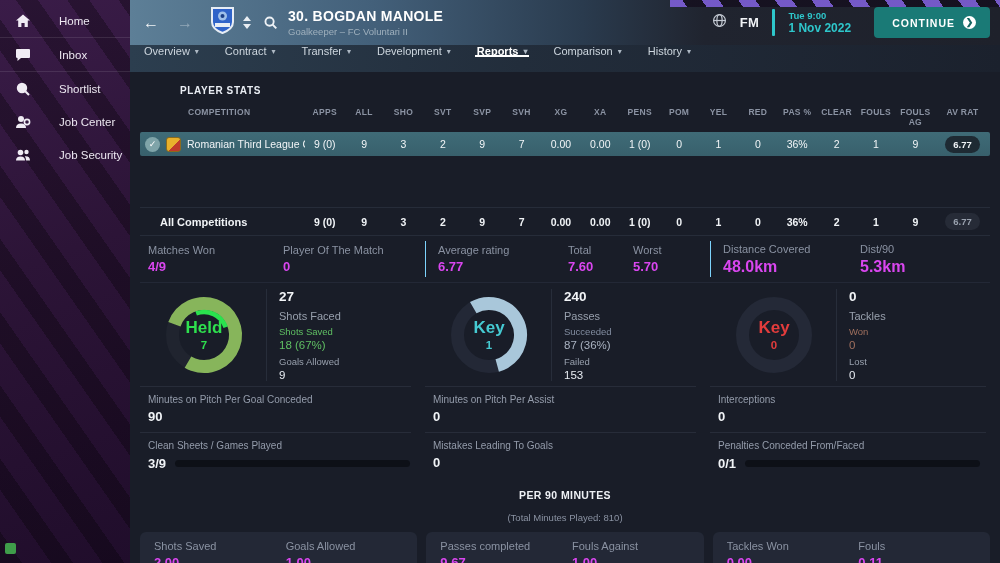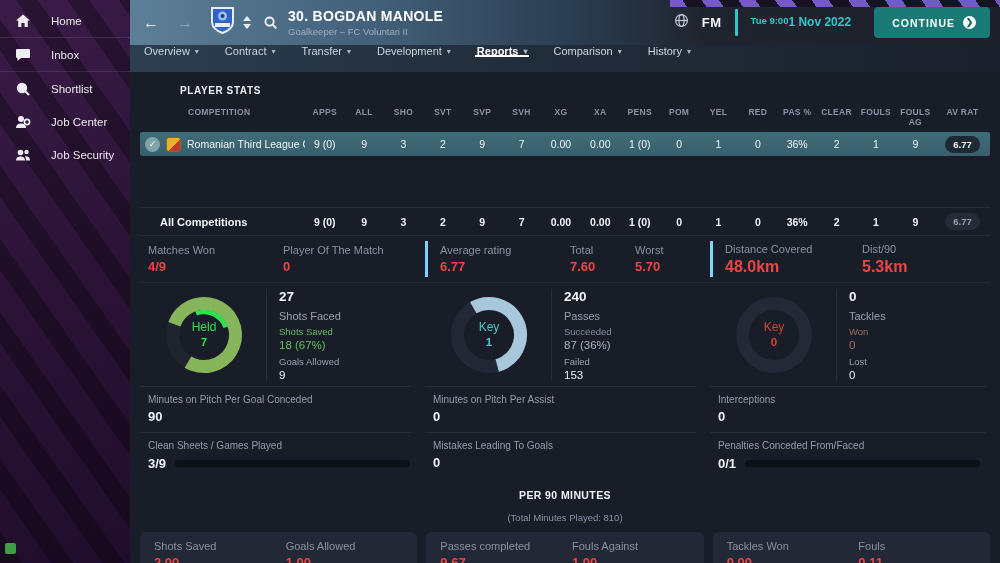--- a/index.html
+++ b/index.html
@@ -6,21 +6,21 @@
   body { background:#000; font-family:"Liberation Sans", sans-serif; }
   .app { position:relative; width:1000px; height:563px; background:#191d28; overflow:hidden; }
 
   
   .sidebar {
     position:absolute; left:0; top:0; width:130px; height:563px;
     background:
       repeating-linear-gradient(55deg, rgba(0,0,0,0.30) 0 18px, rgba(0,0,0,0) 18px 42px),
       linear-gradient(160deg, #3a1c48 0%, #2c1437 45%, #200d2b 100%);
   }
-  .side-item { display:flex; align-items:center; gap:20px; padding:8px 0 8px 14px; cursor:pointer; }
+  .side-item { display:flex; align-items:center; gap:28px; padding:8px 0 8px 14px; cursor:pointer; }
   .side-item .lbl { color:#ece7f1; font-size:11.5px; }
   .side-sep { height:1px; background:rgba(255,255,255,0.10); margin:0 0 0 0; }
   .side-ico { width:17px; height:17px; flex:0 0 17px; display:flex; align-items:center; justify-content:center; }
   .side-ico svg { width:16px; height:16px; fill:#f0ecf4; stroke:#f0ecf4; }
   .mini-green { position:absolute; left:5px; bottom:9px; width:11px; height:11px; background:#3f9d4a; border-radius:2px; }
 
   
   .main { position:absolute; left:130px; top:0; width:870px; height:563px; }
 
   .topbar {
@@ -40,21 +40,21 @@
   .spinner { display:flex; flex-direction:column; gap:3px; margin:0 8px 0 6px; cursor:pointer; }
   .spinner .up { width:0;height:0;border-left:4px solid transparent;border-right:4px solid transparent;border-bottom:5px solid #e9eef3; }
   .spinner .dn { width:0;height:0;border-left:4px solid transparent;border-right:4px solid transparent;border-top:5px solid #e9eef3; }
   .search-ico { margin:0 10px 0 4px; cursor:pointer; display:flex; }
   .ptitle { display:flex; flex-direction:column; justify-content:center; }
   .ptitle .nm { color:#ffffff; font-size:14px; font-weight:bold; letter-spacing:.3px; }
   .ptitle .sub { color:#9fb0bd; font-size:9.5px; margin-top:2px; }
   .top-right { margin-left:auto; display:flex; align-items:center; gap:13px; padding-right:10px; }
   .fm-logo { color:#f2f4f7; font-size:13px; font-weight:bold; letter-spacing:.5px; }
   .teal-bar { width:3px; height:27px; background:#2ec7cb; border-radius:1px; }
-  .datebox { display:flex; flex-direction:row; line-height:1.2; }
+  .datebox { display:flex; flex-direction:column; line-height:1.2; }
   .datebox .d1 { color:#2ec7cb; font-size:9.5px; font-weight:bold; }
   .datebox .d2 { color:#2ec7cb; font-size:12px; font-weight:bold; }
   .continue-btn {
     display:flex; align-items:center; gap:8px; background:#1a7a76; border:none; cursor:pointer;
     border-radius:4px; padding:9px 14px 9px 18px; margin-left:10px;
   }
   .continue-btn .ct { color:#fff; font-size:10.5px; font-weight:bold; letter-spacing:1px; }
   .continue-btn .arr { width:13px; height:13px; background:#fff; border-radius:50%; color:#156561;
     font-size:9px; font-weight:bold; display:flex; align-items:center; justify-content:center; line-height:1; }
 
@@ -94,35 +94,35 @@
   }
   .totals-row .c { color:#f0f3f6; font-size:10.5px; font-weight:bold; text-align:center; }
   .totals-row .tlabel { text-align:left; padding-left:20px; font-size:11px; }
   .pill.gray { background:#262b37; color:#99a1ae; }
 
   
   .grid3 { display:grid; grid-template-columns:285px 285px 280px; }
 
   .summary { height:47px; align-items:center; border-bottom:1px solid #232836; }
   .sumcol { display:flex; height:36px; align-items:center; }
-  .sumcol.bl { border-left:3px solid #7dd3fc; padding-left:12px; }
+  .sumcol.bl { border-left:1px solid #7dd3fc; padding-left:12px; }
   .stat { display:flex; flex-direction:column; justify-content:center; }
   .stat .l { color:#8a92a2; font-size:11px; }
-  .stat .v { color:#ef4444; font-size:13px; font-weight:bold; margin-top:3px; }
+  .stat .v { color:#d946ef; font-size:13px; font-weight:bold; margin-top:3px; }
   .stat .v.big { font-size:16px; }
   .w135 { width:135px; } .w130 { width:130px; } .w65 { width:65px; } .w137 { width:137px; }
   .pl8 { padding-left:8px; }
 
   
   .donuts { height:103px; }
   .dcell { display:flex; align-items:center; }
   .donut-wrap { position:relative; width:88px; height:88px; margin-left:20px; flex:0 0 88px; }
   .donut-wrap svg { position:absolute; inset:0; }
   .donut-center { position:absolute; inset:0; display:flex; flex-direction:column; align-items:center; justify-content:center; line-height:1.25; }
-  .donut-center .cl { font-size:12px; font-weight:normal; }
+  .donut-center .cl { font-size:17px; font-weight:bold; }
   .donut-center .cv { font-size:11.5px; font-weight:bold; }
   .green-t { color:#2ee04e; } .teal-t { color:#45cad2; } .red-t { color:#e23c3c; }
   .dstats { border-left:1px solid #272d3a; margin-left:18px; padding-left:12px; height:92px;
     display:flex; flex-direction:column; justify-content:space-between; flex:1; }
   .dhead { display:flex; align-items:baseline; gap:6px;flex-direction:column; }
   .dhead .hv { color:#f2f4f7; font-size:13.5px; font-weight:bold; }
   .dhead .hl { color:#98a0ad; font-size:11px; }
   .dsub .sl { font-size:9.5px; }
   .dsub .sv { font-size:11.5px; margin-top:2px; }
   .c-green .sl, .c-green .sv { color:#5fbf63; }

